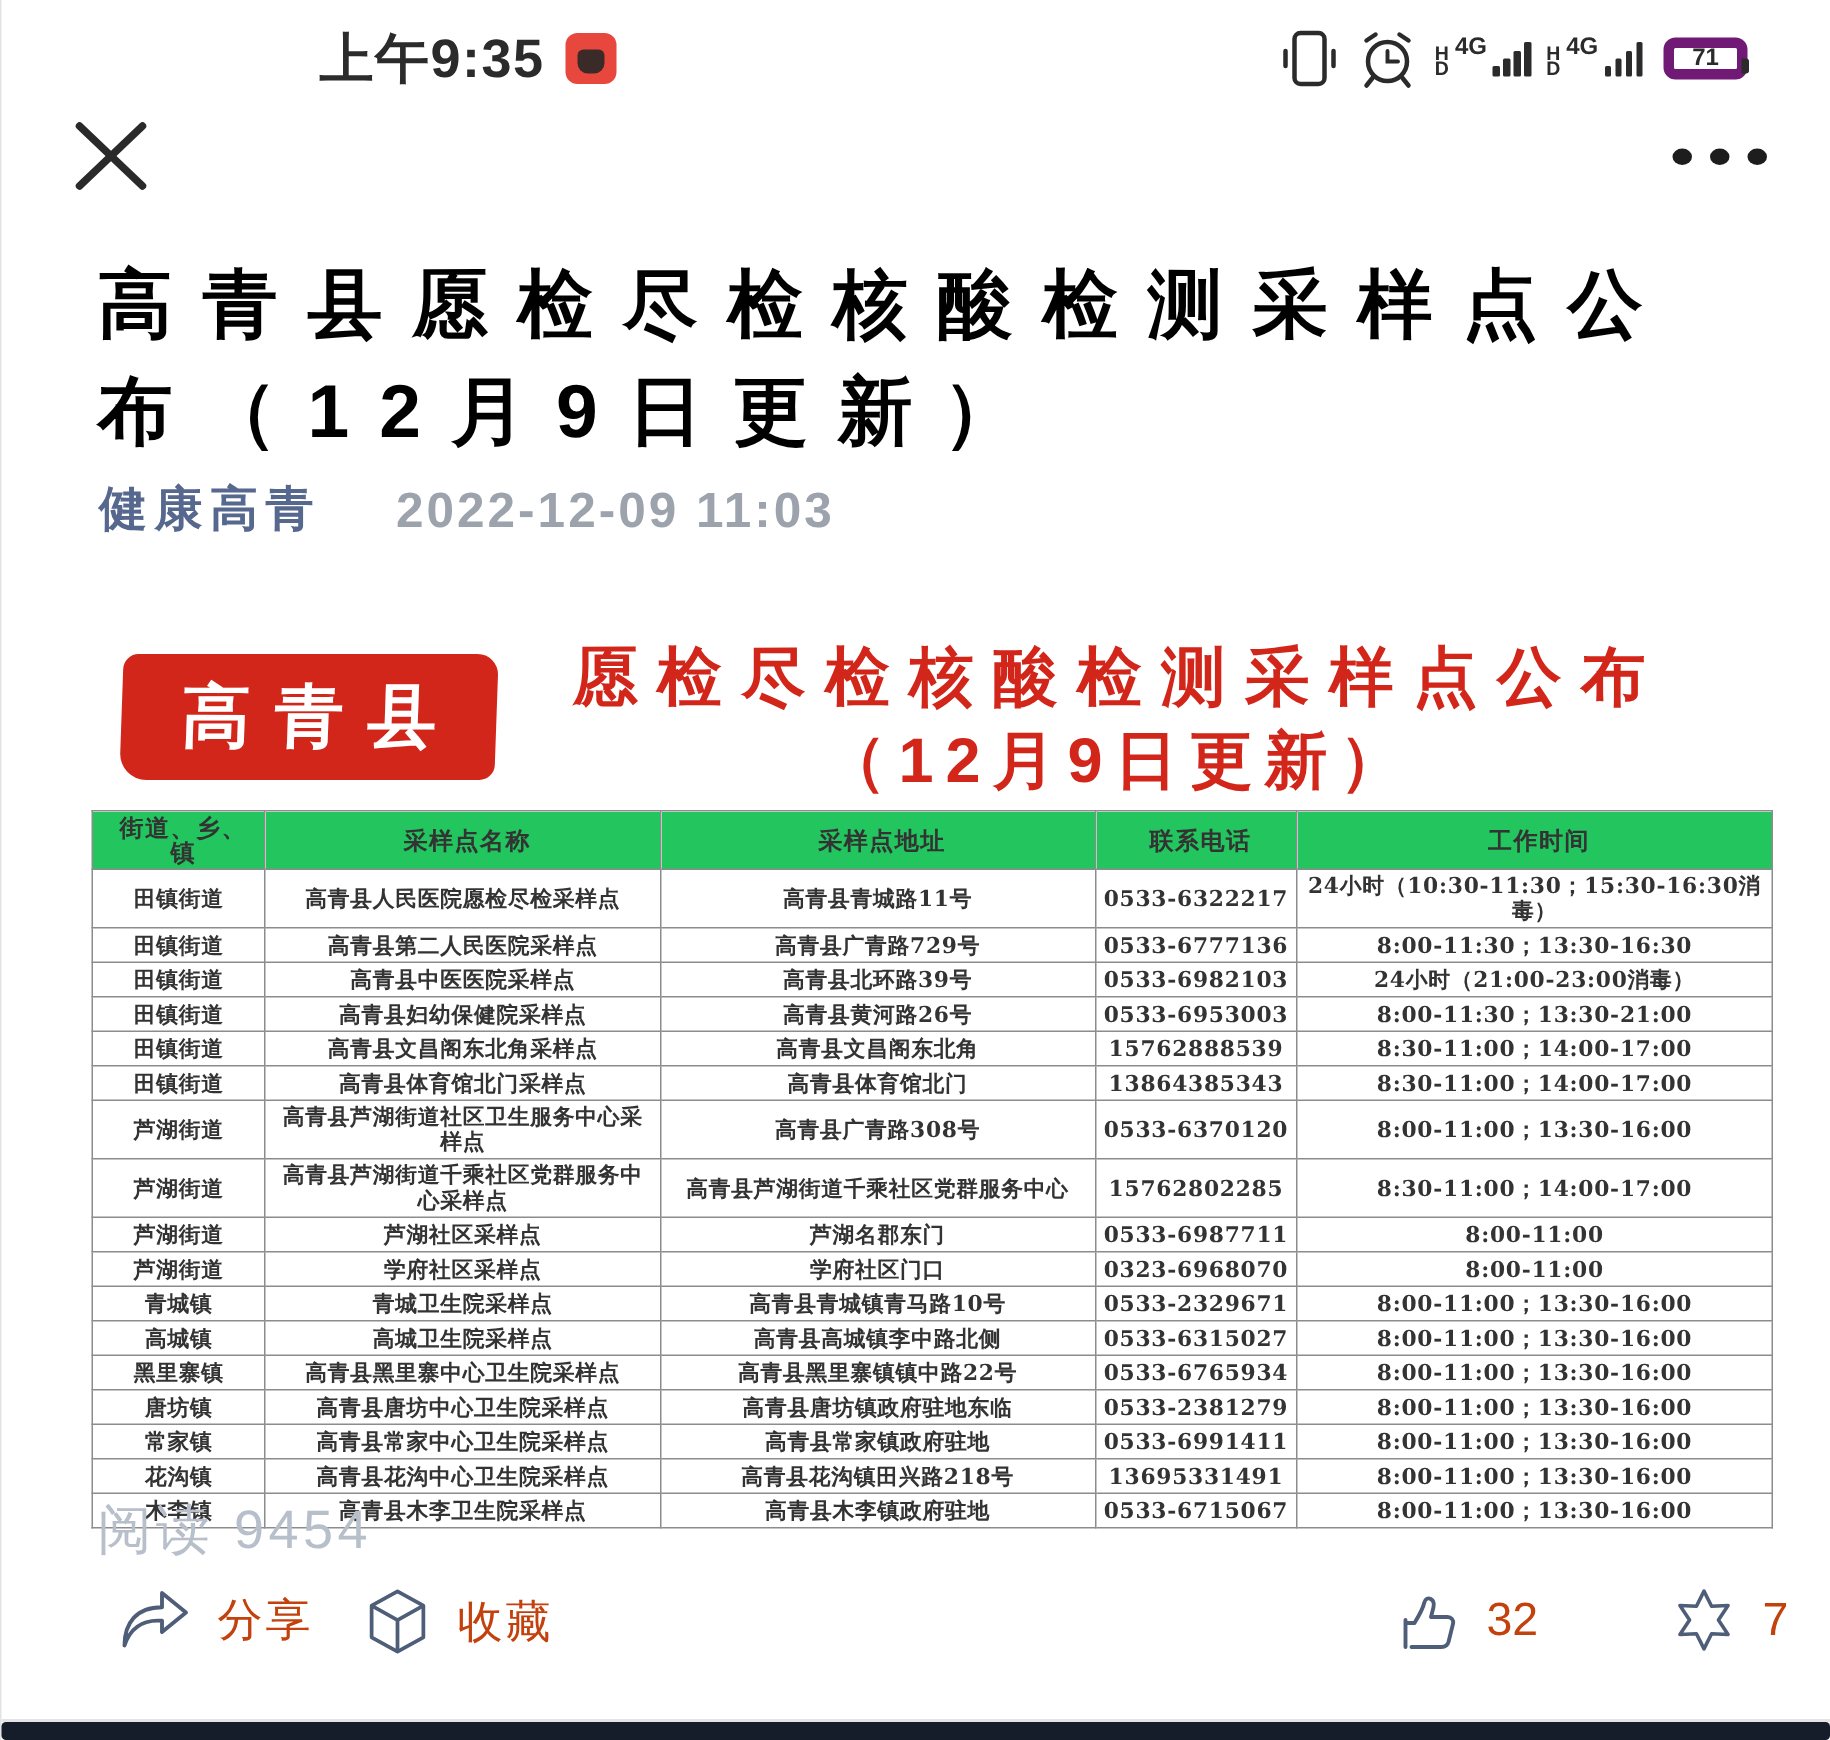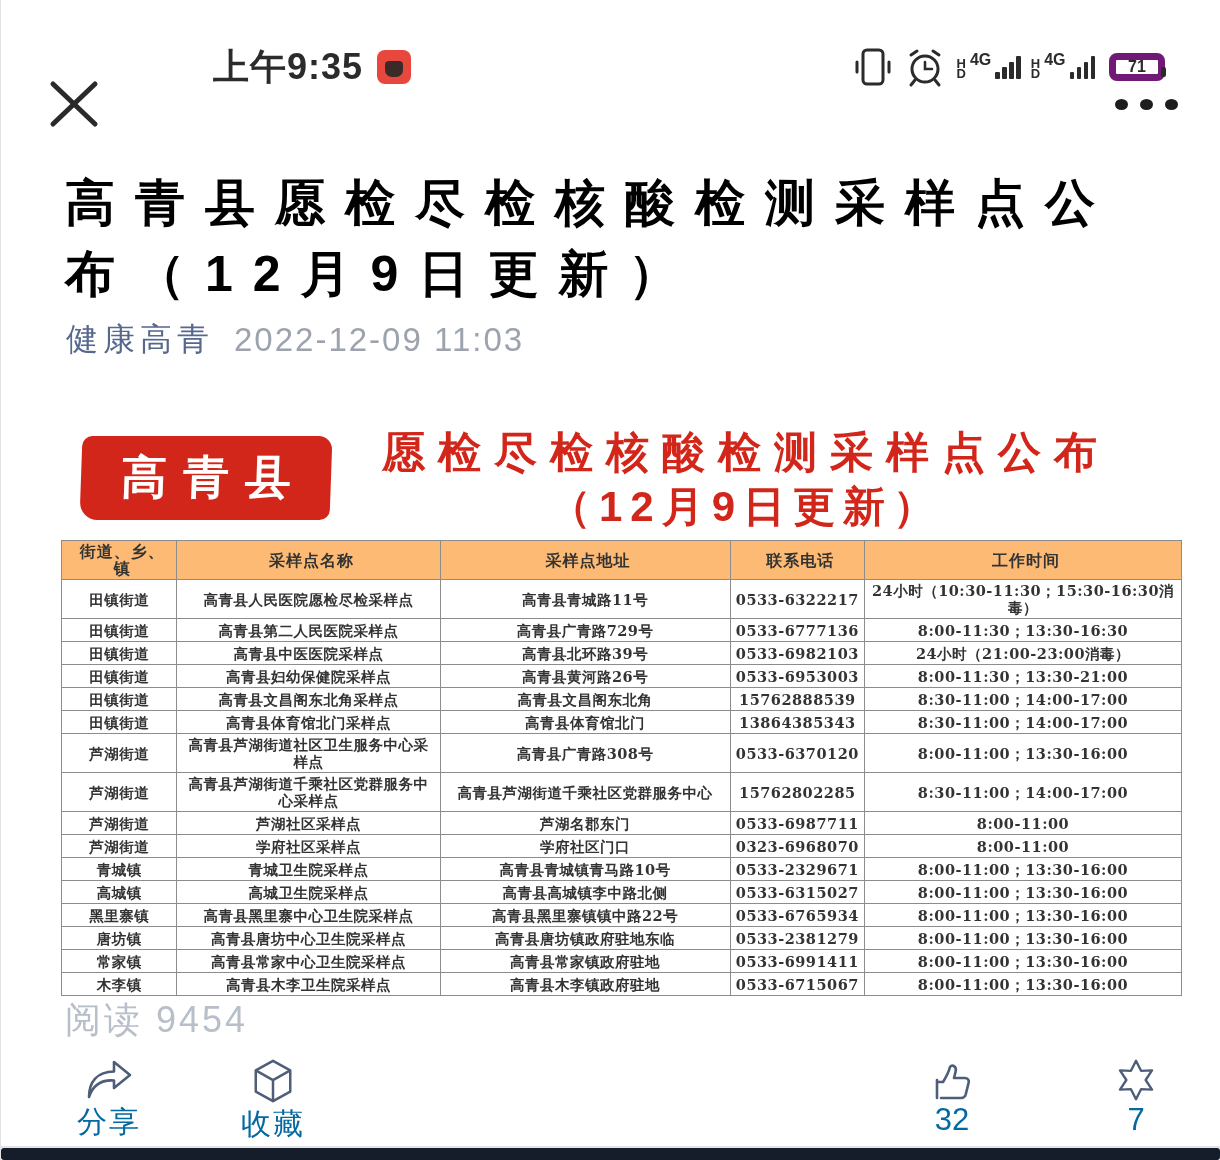--- a/index.html
+++ b/index.html
@@ -9,21 +9,21 @@
     background:#ffffff;
     position:relative;
     overflow:hidden;
     border-left:1px solid #e3e3e3;
   }
 
   
   .status-bar {
     position:absolute; top:10px; left:0; width:100%; height:58px;
     display:flex; align-items:center; justify-content:space-between;
-    padding:0 55px 0 212px; color:#2b2b2b;margin-top:28px;
+    padding:0 55px 0 212px; color:#2b2b2b;
   }
   .status-left { display:flex; align-items:center; gap:14px; }
   .status-time { font-size:36px; font-weight:600; letter-spacing:1px; }
   .app-badge {
     width:34px; height:34px; border-radius:8px; background:#e8473d;
     position:relative;
   }
   .app-badge::after {
     content:""; position:absolute; left:8px; top:11px; width:18px; height:16px;
     background:#3a2a28; border-radius:4px 4px 7px 7px;
@@ -54,21 +54,21 @@
   .close-btn { width:58px; height:52px; cursor:pointer; }
   .more-btn { display:flex; gap:12px; align-items:center; cursor:pointer; padding:10px 0; }
   .more-btn .dot { width:13px; height:11px; border-radius:50%; background:#1d1d1d; }
 
   
   .article-title {
     position:absolute; top:168px; left:64px; width:1075px;
     font-size:50px; font-weight:700; color:#000000;
     letter-spacing:20px; line-height:71px;
   }
-  .byline { position:absolute; top:318px; left:65px; display:flex; align-items:center; gap:20px; }
+  .byline { position:absolute; top:318px; left:65px; display:flex; align-items:center; gap:50px;font-weight:bold; }
   .author { color:#57688f; font-size:32px; letter-spacing:5px; cursor:pointer; }
   .pub-date { color:#9da3ad; font-size:33px; letter-spacing:2px; }
 
   
   .banner { position:absolute; top:424px; left:0; width:100%; height:112px; }
   .county-chip {
     position:absolute; left:80px; top:12px; width:250px; height:84px;
     background:#d3261a; border-radius:10px 14px 10px 18px; transform:skewX(-2deg);
     display:flex; align-items:center; justify-content:center;
     color:#ffffff; font-size:46px; font-weight:700; letter-spacing:16px;
@@ -85,30 +85,30 @@
   .table-wrap { position:absolute; top:540px; left:60px; width:1121px; }
   table.sampling {
     width:100%; border-collapse:collapse; table-layout:fixed;
     font-family:"DejaVu Serif","Liberation Serif", serif;
     color:#333; font-weight:700;
   }
   table.sampling th, table.sampling td {
     border:1px solid #8c8c8c; text-align:center; vertical-align:middle;
     padding:2px 4px; line-height:17px; overflow:hidden;
   }
-  table.sampling th { background:#fdba74; font-size:16px; height:30px; letter-spacing:1px;padding-left:10px; }
+  table.sampling th { background:#22c55e; font-size:16px; height:30px; letter-spacing:1px;padding-left:10px; }
   table.sampling td { font-size:14.5px; height:23px; letter-spacing:0.5px; }
   col.c1{width:10.3%} col.c2{width:23.5%} col.c3{width:25.9%} col.c4{width:12%} col.c5{width:28.3%}
 
   
   .read-row { position:absolute; top:996px; left:64px; color:#b7bfcb; font-size:36px; letter-spacing:3px; }
 
   
   .toolbar { position:absolute; top:1058px; left:0; width:100%; height:88px; }
-  .tool { position:absolute; display:flex; flex-direction:column; align-items:center; gap:0; color:#0369a1; cursor:pointer; }
+  .tool { position:absolute; display:flex; flex-direction:row; align-items:center; gap:16px; color:#c2410c; cursor:pointer; }
   .tool-label { font-size:30px; letter-spacing:2px; }
   .tool-count { font-size:31px; font-weight:500; }
   .tool-share { left:76px; }
   .tool-fav { left:240px; }
   .tool-like { left:928px; }
   .tool-wow { left:1112px; }
 
   .bottom-line { position:absolute; bottom:12px; left:0; width:100%; height:2px; background:#e4e4e4; }
   .bottom-strip { position:absolute; bottom:0; left:0; width:100%; height:12px; background:#151d2b; border-radius:3px; }
 </style>
@@ -308,20 +308,27 @@
           <td>8:00-11:00；13:30-16:00</td>
         </tr>
         <tr>
           <td>常家镇</td>
           <td>高青县常家中心卫生院采样点</td>
           <td>高青县常家镇政府驻地</td>
           <td>0533-6991411</td>
           <td>8:00-11:00；13:30-16:00</td>
         </tr>
         <tr>
+          <td>花沟镇</td>
+          <td>高青县花沟中心卫生院采样点</td>
+          <td>高青县花沟镇田兴路218号</td>
+          <td>13695331491</td>
+          <td>8:00-11:00；13:30-16:00</td>
+        </tr>
+        <tr>
           <td>木李镇</td>
           <td>高青县木李卫生院采样点</td>
           <td>高青县木李镇政府驻地</td>
           <td>0533-6715067</td>
           <td>8:00-11:00；13:30-16:00</td>
         </tr>
       </tbody>
   </table>
 </div>
 

